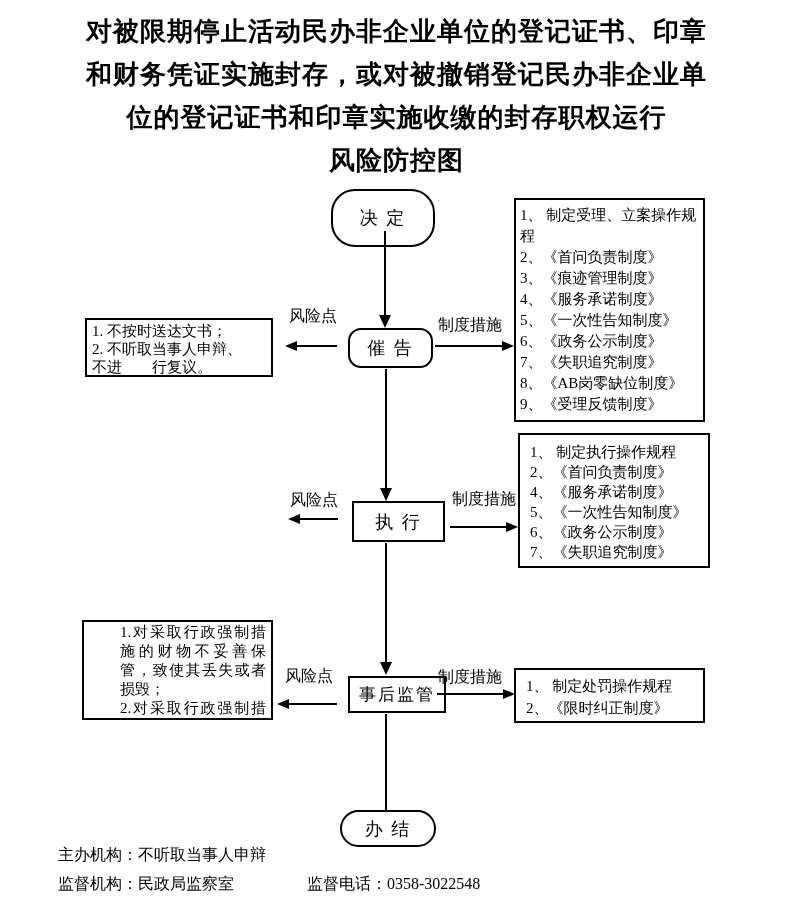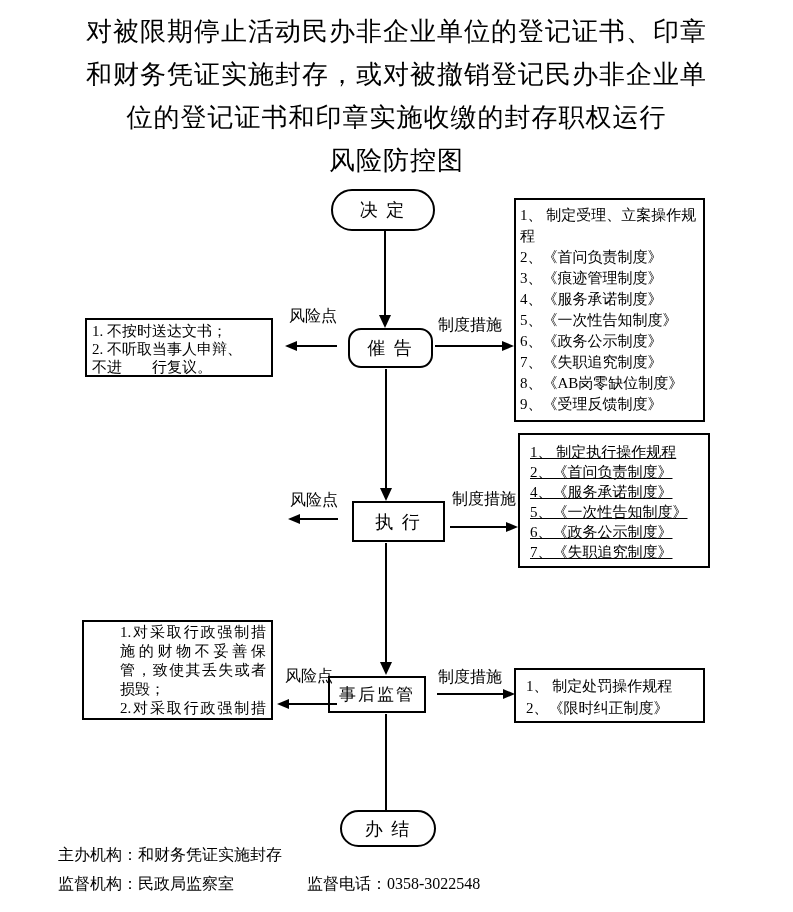--- a/index.html
+++ b/index.html
@@ -11,21 +11,21 @@
     color: #000;
     font-family: "Liberation Serif", serif;
     overflow: hidden;
   }
 
   
   .title {
     position: absolute;
     top: 10px; left: 0; width: 793px;
     text-align: center;
-    font-weight: normal;
+    font-weight: bold;
     font-size: 26px;
     line-height: 43px;
     letter-spacing: 1px;
   }
 
   
   .node {
     position: absolute;
     border: 2px solid #000;
     box-sizing: border-box;
@@ -92,33 +92,33 @@
 
 <div class="page">
 
   <div class="title">
     <div>对被限期停止活动民办非企业单位的登记证书、印章</div>
     <div>和财务凭证实施封存，或对被撤销登记民办非企业单</div>
     <div>位的登记证书和印章实施收缴的封存职权运行</div>
     <div>风险防控图</div>
   </div>
 
-  <div class="node rounded" style="left:331px; top:189px; width:104px; height:42px;">
+  <div class="node rounded" style="left:331px; top:189px; width:104px; height:58px;">
     <span class="nlabel">决 定</span>
   </div>
 
   <div class="node" style="left:348px; top:328px; width:85px; height:40px;border-radius:13px;">
     <span class="nlabel">催 告</span>
   </div>
 
   <div class="node" style="left:352px; top:501px; width:93px; height:41px;">
     <span class="nlabel">执 行</span>
   </div>
 
-  <div class="node" style="left:328px; top:676px; width:98px; height:37px; font-size:17px;">
+  <div class="node" style="left:348px; top:676px; width:98px; height:37px; font-size:17px;">
     <span class="nlabel">事后监管</span>
   </div>
 
   <div class="node rounded" style="left:340px; top:810px; width:96px; height:37px;">
     <span class="nlabel">办 结</span>
   </div>
 
   <div>
     <div class="vline" style="left:384px; top:231px; height:84px;"></div>
     <div class="head-down" style="left:379px; top:315px;"></div>
@@ -163,21 +163,21 @@
   <div>
     <div class="hline" style="left:300px; top:518px; width:38px;"></div>
     <div class="head-left" style="left:288px; top:514px;"></div>
   </div>
 
   <div class="clabel" style="left:452px; top:489px;">制度措施</div>
   <div>
     <div class="hline" style="left:450px; top:526px; width:56px;"></div>
     <div class="head-right" style="left:506px; top:522px;"></div>
   </div>
-  <div class="tbox meas2" style="left:518px; top:433px; width:192px; height:135px;text-decoration:underline;">1、 制定执行操作规程
+  <div class="tbox meas2" style="left:518px; top:433px; width:192px; height:135px;">1、 制定执行操作规程
 2、《首问负责制度》
 4、《服务承诺制度》
 5、《一次性告知制度》
 6、《政务公示制度》
 7、《失职追究制度》</div>
 
   <div class="clabel" style="left:285px; top:666px;">风险点</div>
   <div>
     <div class="hline" style="left:289px; top:703px; width:48px;"></div>
     <div class="head-left" style="left:277px; top:699px;"></div>
@@ -186,17 +186,17 @@
 2.对采取行政强制措施的财物不依法处理；</div>
 
   <div class="clabel" style="left:438px; top:667px;">制度措施</div>
   <div>
     <div class="hline" style="left:437px; top:693px; width:66px;"></div>
     <div class="head-right" style="left:503px; top:689px;"></div>
   </div>
   <div class="tbox meas3" style="left:514px; top:668px; width:191px; height:55px;">1、 制定处罚操作规程
 2、《限时纠正制度》</div>
 
-  <div class="footer-line" style="left:58px; top:845px;">主办机构：和财务凭证实施封存</div>
+  <div class="footer-line" style="left:58px; top:845px;">主办机构：不听取当事人申辩</div>
   <div class="footer-line" style="left:58px; top:874px;">监督机构：民政局监察室</div>
   <div class="footer-line" style="left:307px; top:874px;">监督电话：0358-3022548</div>
 
 </div>
 
 </body></html>

